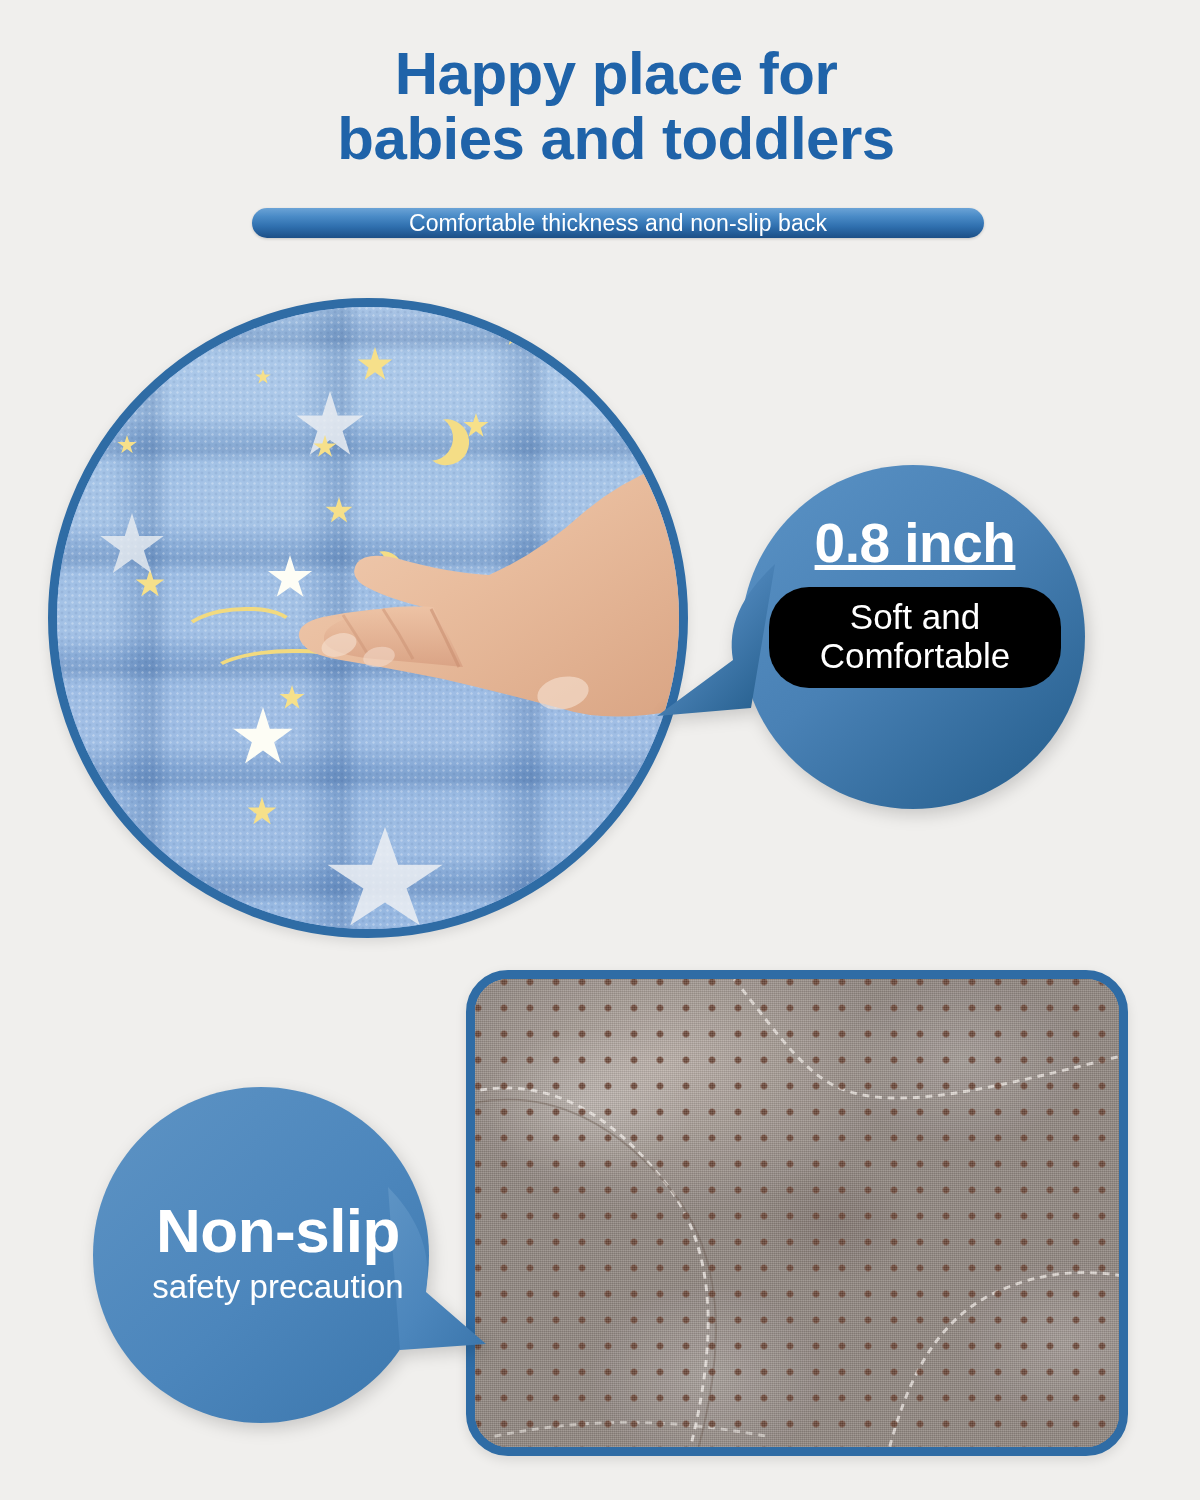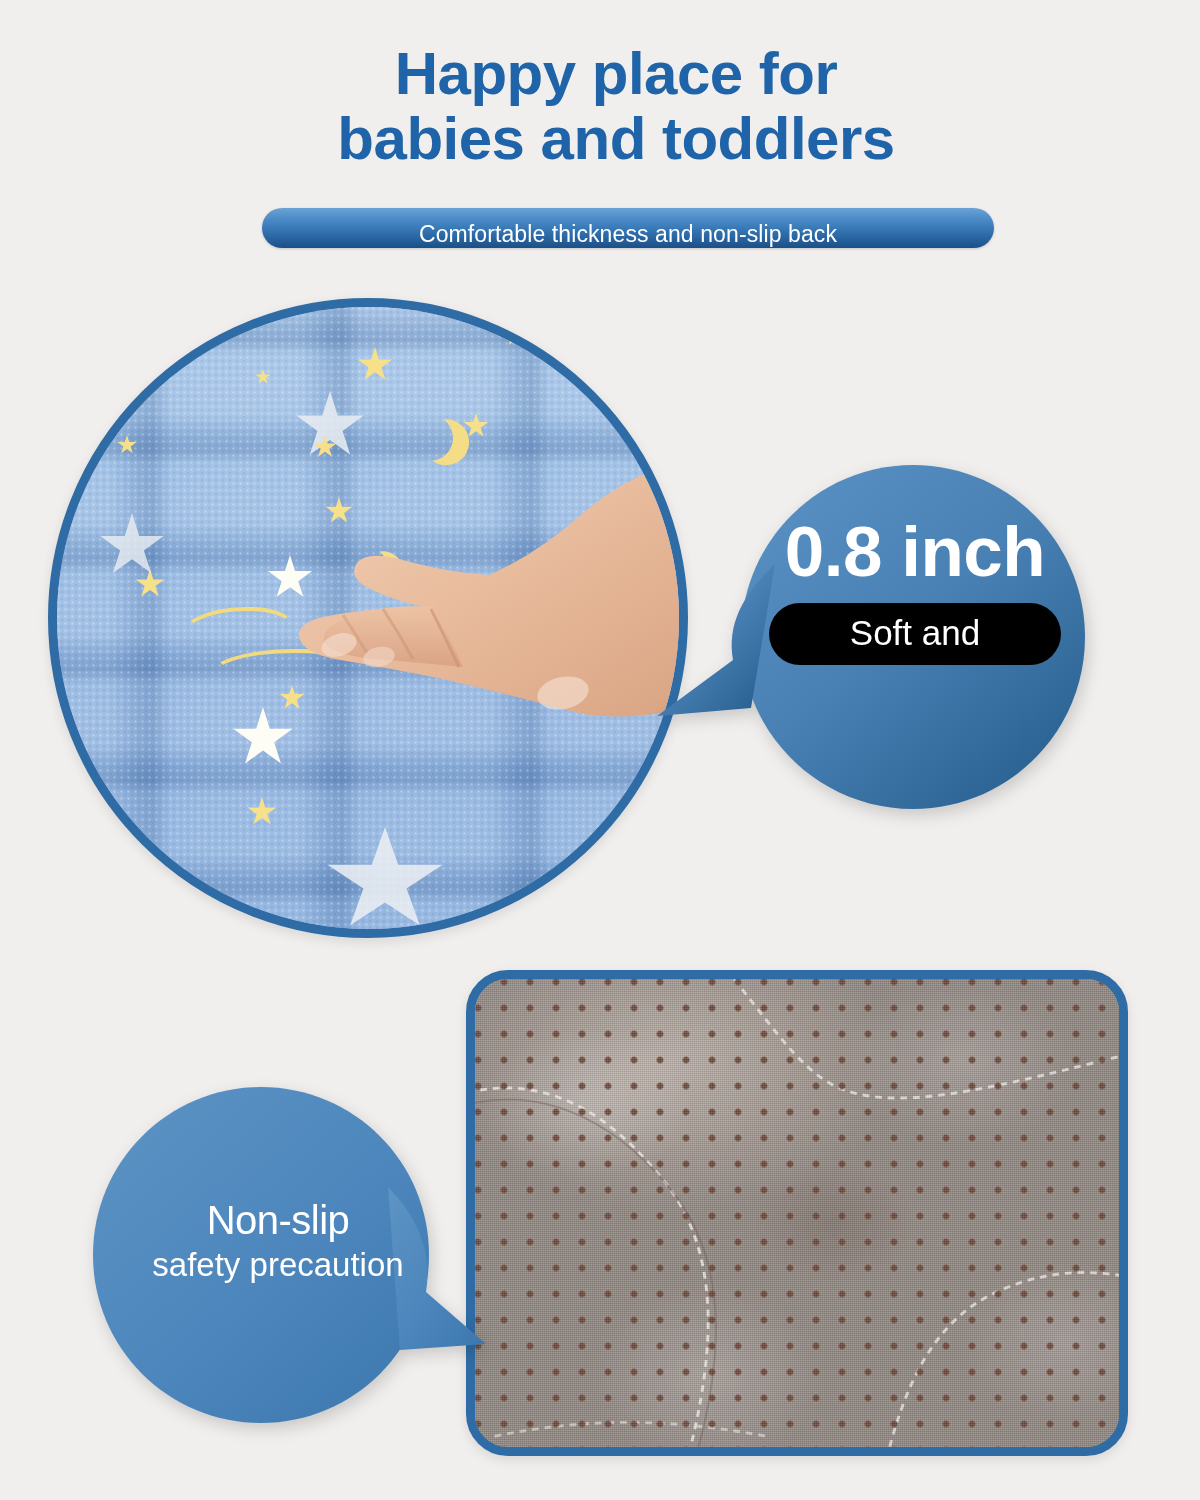--- a/index.html
+++ b/index.html
@@ -24,28 +24,28 @@
   .headline {
     color: #1f63a9;
     font-size: 60px;
     font-weight: 700;
     line-height: 1.08;
     letter-spacing: -0.5px;
     white-space: pre-line;
   }
   .subpill {
     position: absolute;
-    left: 262px;
+    left: 252px;
     top: 208px;
     width: 732px;
-    height: 40px;
+    height: 30px;
     border-radius: 23px;
     background: linear-gradient(to bottom, #6ba3d6 0%, #4a8bc7 28%, #2f6fae 62%, #1c4f86 100%);
     display: flex;
-    align-items: flex-end;
+    align-items: center;
     justify-content: center;
     box-shadow: 0 1px 3px rgba(0,0,0,0.18);
   }
   .subpill span {
     color: #ffffff;
     font-size: 23px;
     font-weight: 400;
     letter-spacing: 0.1px;
   }
 
@@ -154,24 +154,25 @@
   }
   .bubble-thickness .bubble-text {
     position: absolute;
     left: 90px;
     top: 70px;
     width: 340px;
     text-align: center;
     color: #ffffff;
   }
   .bubble-thickness .big {
-    font-size: 71px;
+    font-size: 55px;
     font-weight: 700;
     letter-spacing: -0.5px;
     line-height: 1.0;
+    text-decoration: underline;
   }
   .gray-pill {
     margin: 16px auto 0;
     width: 292px;
     border-radius: 40px;
     background: #000000;
     padding: 10px 0 13px;
   }
   .gray-pill .line {
     font-size: 35px;
@@ -241,22 +242,22 @@
   }
   .bubble-nonslip .bubble-text {
     position: absolute;
     left: 10px;
     top: 118px;
     width: 360px;
     text-align: center;
     color: #ffffff;
   }
   .bubble-nonslip .big {
-    font-size: 40px;
-    font-weight: 400;
+    font-size: 62px;
+    font-weight: 700;
     letter-spacing: -0.5px;
     line-height: 1.0;
   }
   .bubble-nonslip .small {
     margin-top: 8px;
     font-size: 33px;
     font-weight: 400;
     line-height: 1.05;
   }
 
@@ -341,20 +342,21 @@
              C86 96 163 19 258 19
              C353 19 430 96 430 191
              C430 286 353 363 258 363
              C163 363 86 286 86 191 Z" fill="url(#bubgrad1)"></path>
     <path d="M120 118 C86 150 72 180 78 214 L2 270 L96 262 Z" fill="url(#bubgrad1)"></path>
   </svg>
   <div class="bubble-text">
     <div class="big">0.8 inch</div>
     <div class="gray-pill">
       <div class="line">Soft and</div>
+      <div class="line">Comfortable</div>
     </div>
   </div>
 </div>
 
 <div class="photo-rect">
   <div class="grip"></div>
   <div class="grip-puffs"></div>
   <svg class="grip-seams" viewBox="0 0 662 486" preserveAspectRatio="none">
     <path d="M-20 120 C80 90 150 150 200 215 C250 285 250 380 215 506" stroke="#efe9e4" stroke-width="3" fill="none" stroke-dasharray="7 6" opacity="0.85"></path>
     <path d="M-20 132 C80 102 158 160 208 225 C258 295 258 388 223 506" stroke="#6a584d" stroke-width="2" fill="none" opacity="0.45"></path>

